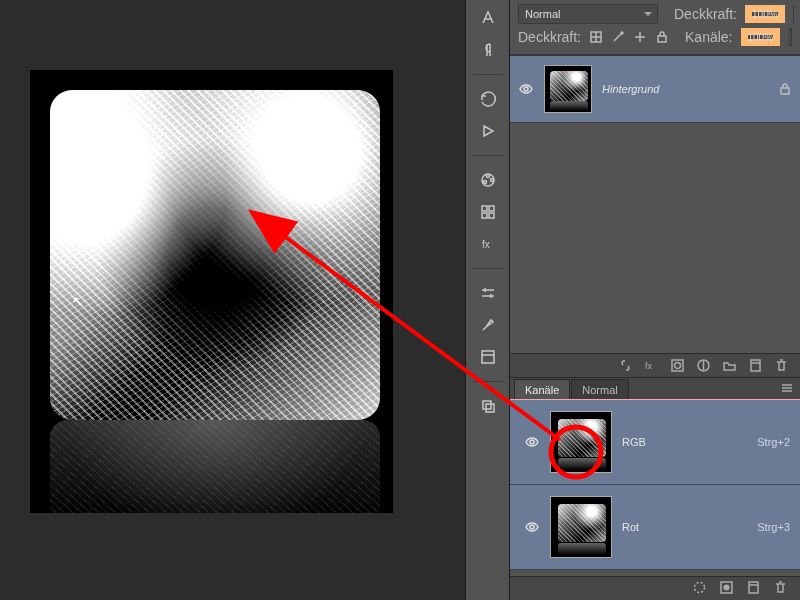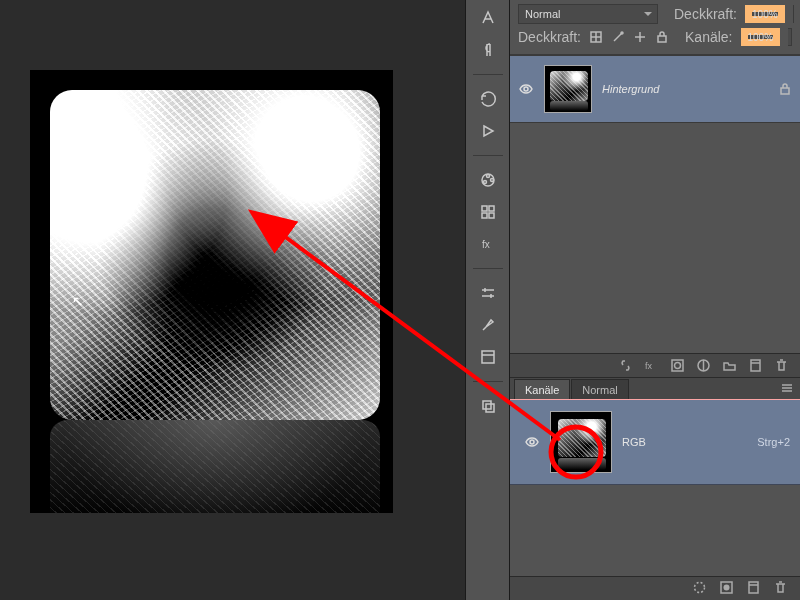--- a/index.html
+++ b/index.html
@@ -417,20 +417,34 @@
               <circle cx="8" cy="8" r="2"></circle>
             </svg>
         </div>
         <div class="thumb">
           <div class="mini-ice"></div>
             <div class="mini-refl"></div>
         </div>
         <span class="ch-name">RGB</span>
         <span class="shortcut">Strg+2</span>
       </div>
+      <div class="channel-row">
+        <div class="eye">
+          <svg viewBox="0 0 16 16">
+              <path d="M2 8s2-4 6-4 6 4 6 4-2 4-6 4-6-4-6-4z"></path>
+              <circle cx="8" cy="8" r="2"></circle>
+            </svg>
+        </div>
+        <div class="thumb">
+          <div class="mini-ice"></div>
+            <div class="mini-refl"></div>
+        </div>
+        <span class="ch-name">Rot</span>
+        <span class="shortcut">Strg+3</span>
+      </div>
     </div>
 
     <div class="channel-bottom">
       <div><svg viewBox="0 0 15 15">
             <circle cx="7.5" cy="7.5" r="5" stroke-dasharray="2 2"></circle>
           </svg></div>
       <div><svg viewBox="0 0 15 15">
             <rect x="2" y="2" width="11" height="11"></rect>
             <circle cx="7.5" cy="7.5" r="3" fill="#aaa" stroke="none"></circle>
           </svg></div>

